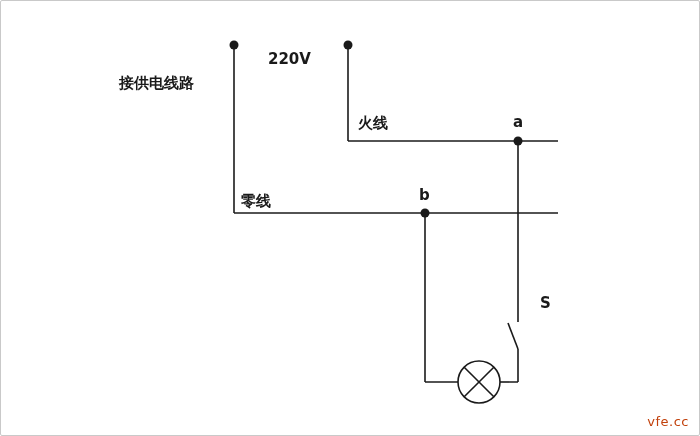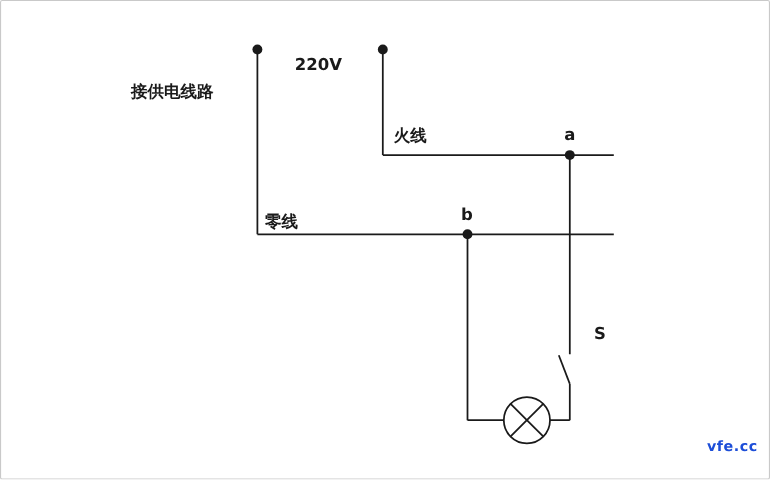--- a/index.html
+++ b/index.html
@@ -38,24 +38,24 @@
   }
   .node-label {
     fill: #1a1a1a;
     font-size: 15px;
     font-weight: 700;
     font-family: "DejaVu Sans", "Liberation Sans", sans-serif;
   }
   .watermark {
     position: absolute;
     right: 10px;
-    bottom: 21px;
-    color: #1d4ed8;
+    bottom: 6px;
+    color: #c2410c;
     font-size: 13px;
-    font-weight: 700;
+    font-weight: 400;
     letter-spacing: 0.5px;
     user-select: none;
   }
 </style>
 </head>
 <body>
 
 <div class="canvas">
   <svg width="698" height="434" viewBox="0 0 698 434">
 

